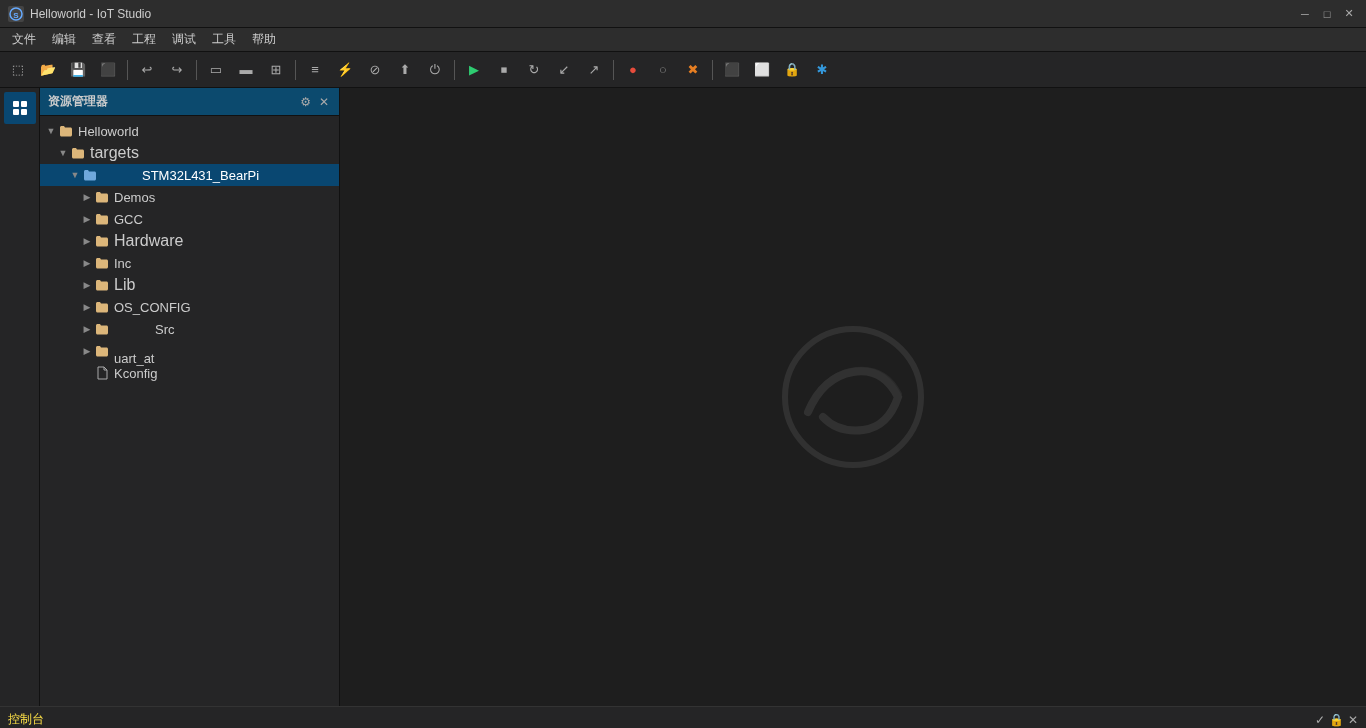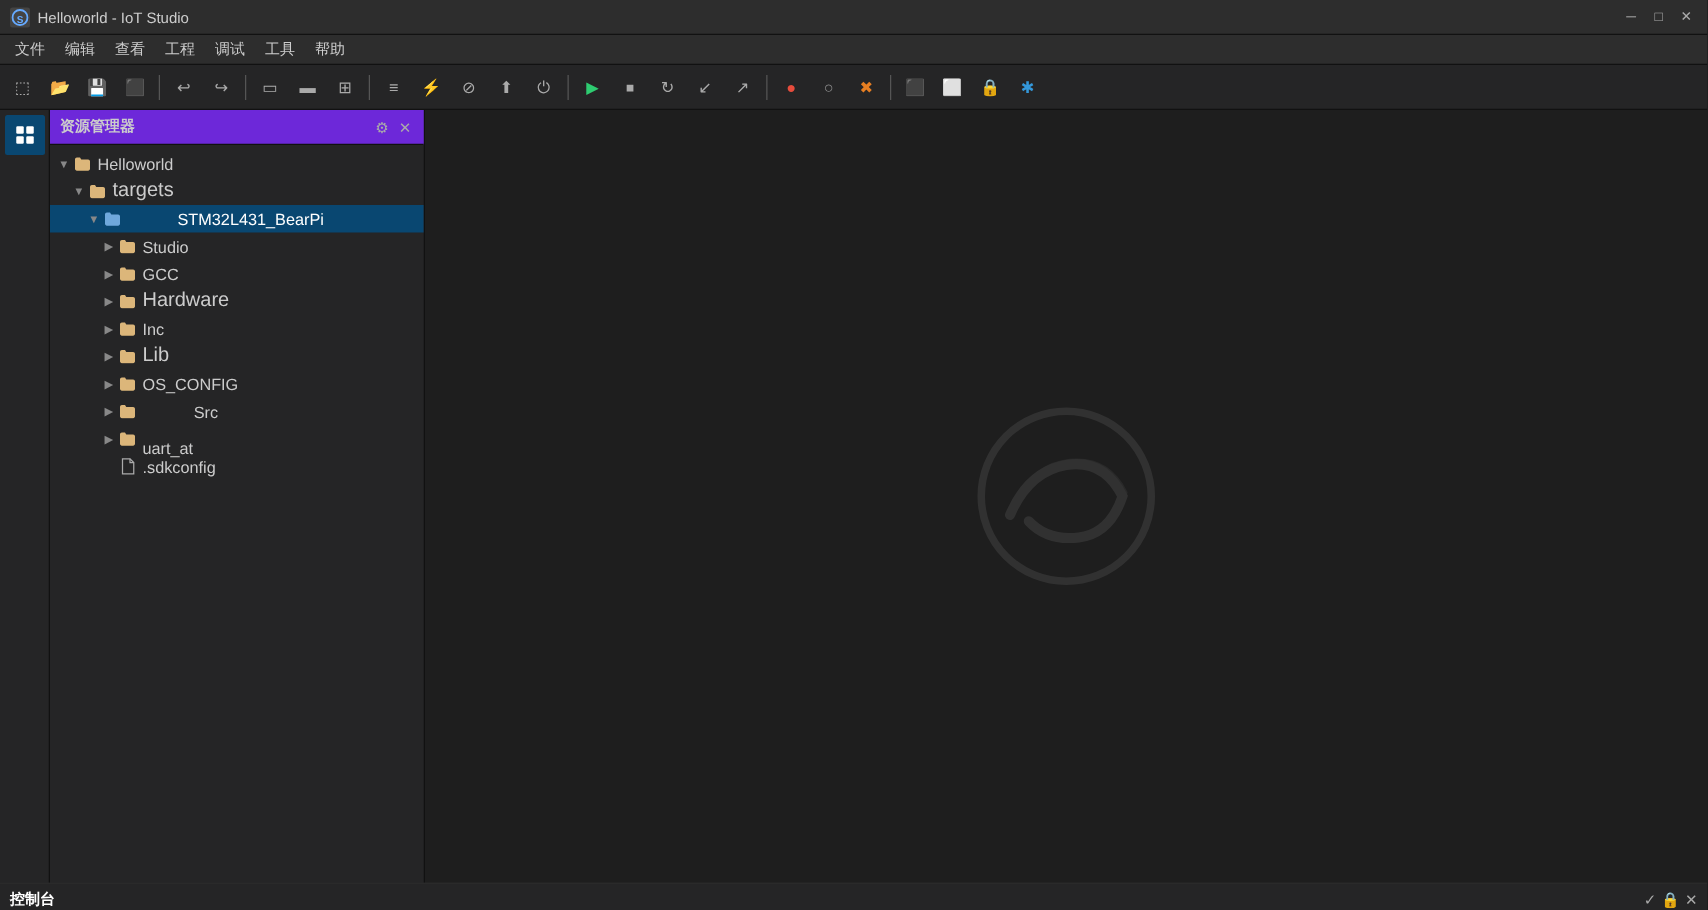--- a/index.html
+++ b/index.html
@@ -135,21 +135,21 @@
     
     #resource-panel {
       width: 300px;
       background: #252526;
       border-right: 1px solid #111;
       display: flex;
       flex-direction: column;
     }
     #resource-header {
       height: 28px;
-      background: #6d28d9;
+      background: #0c4a6e;
       display: flex;
       align-items: center;
       justify-content: space-between;
       padding: 0 8px;
       border-bottom: 1px solid #111;
     }
     #resource-title {
       color: #ccc;
       font-size: 12px;
       font-weight: bold;
@@ -219,23 +219,23 @@
     #console-header {
       height: 26px;
       background: #252526;
       display: flex;
       align-items: center;
       justify-content: space-between;
       padding: 0 8px;
       border-bottom: 1px solid #333;
     }
     #console-title {
-      color: #ffffff;
-      font-size: 12px;
-      font-weight: bold;
+      color: #fde047;
+      font-size: 12px;
+      font-weight: normal;
     }
     #console-header-btns {
       display: flex; gap: 4px; align-items: center;
     }
     .console-hdr-btn { color: #aaa; cursor: pointer; font-size: 12px; }
   </style>
 </head>
 <body>
 
 <div id="title-bar">
@@ -349,21 +349,21 @@
           </span>
           <span style="font-size: 13px; margin-left: 40px;">STM32L431_BearPi</span>
         </div>
         <div class="tree-item" style="padding-left: 40px;">
           <span class="tree-arrow">▶</span>
           <span class="tree-icon">
             <svg width="14" height="12" viewBox="0 0 14 12">
       <path d="M1 2.5 C1 1.7 1.7 1 2.5 1 L5 1 L6 2.5 L11.5 2.5 C12.3 2.5 13 3.2 13 4 L13 10 C13 10.8 12.3 11.5 11.5 11.5 L2.5 11.5 C1.7 11.5 1 10.8 1 10 Z" fill="#dcb67a"></path>
     </svg>
           </span>
-          <span style="font-size: 13px;">Studio</span>
+          <span style="font-size: 13px;">Demos</span>
         </div>
         <div class="tree-item" style="padding-left: 40px;">
           <span class="tree-arrow">▶</span>
           <span class="tree-icon">
             <svg width="14" height="12" viewBox="0 0 14 12">
       <path d="M1 2.5 C1 1.7 1.7 1 2.5 1 L5 1 L6 2.5 L11.5 2.5 C12.3 2.5 13 3.2 13 4 L13 10 C13 10.8 12.3 11.5 11.5 11.5 L2.5 11.5 C1.7 11.5 1 10.8 1 10 Z" fill="#dcb67a"></path>
     </svg>
           </span>
           <span style="font-size: 13px;">GCC</span>
         </div>
@@ -422,21 +422,21 @@
           <span style="font-size: 13px; margin-top: 14px;">uart_at</span>
         </div>
         <div class="tree-item" style="padding-left: 40px;">
           <span class="tree-arrow"></span>
           <span class="tree-icon">
             <svg width="12" height="14" viewBox="0 0 12 14">
       <path d="M2 1 L8 1 L11 4 L11 13 L2 13 Z" fill="none" stroke="#aaa" stroke-width="1"></path>
       <path d="M8 1 L8 4 L11 4" fill="none" stroke="#aaa" stroke-width="1"></path>
     </svg>
           </span>
-          <span style="font-size: 13px;">.sdkconfig</span>
+          <span style="font-size: 13px;">Kconfig</span>
         </div>
       </div>
   </div>
 
   <div id="editor-area">
     <svg id="logo-watermark" viewBox="0 0 150 150" fill="none" xmlns="http://www.w3.org/2000/svg">
       <circle cx="75" cy="75" r="68" stroke="#888" stroke-width="6"></circle>
       <path d="M30 90 Q45 55 75 50 Q105 45 120 75 Q110 105 85 108 Q60 111 45 95" stroke="#888" stroke-width="8" fill="none" stroke-linecap="round"></path>
       <path d="M35 80 Q50 50 78 47 Q108 44 122 72" stroke="#888" stroke-width="4" fill="none" stroke-linecap="round" opacity="0.6"></path>
     </svg>

